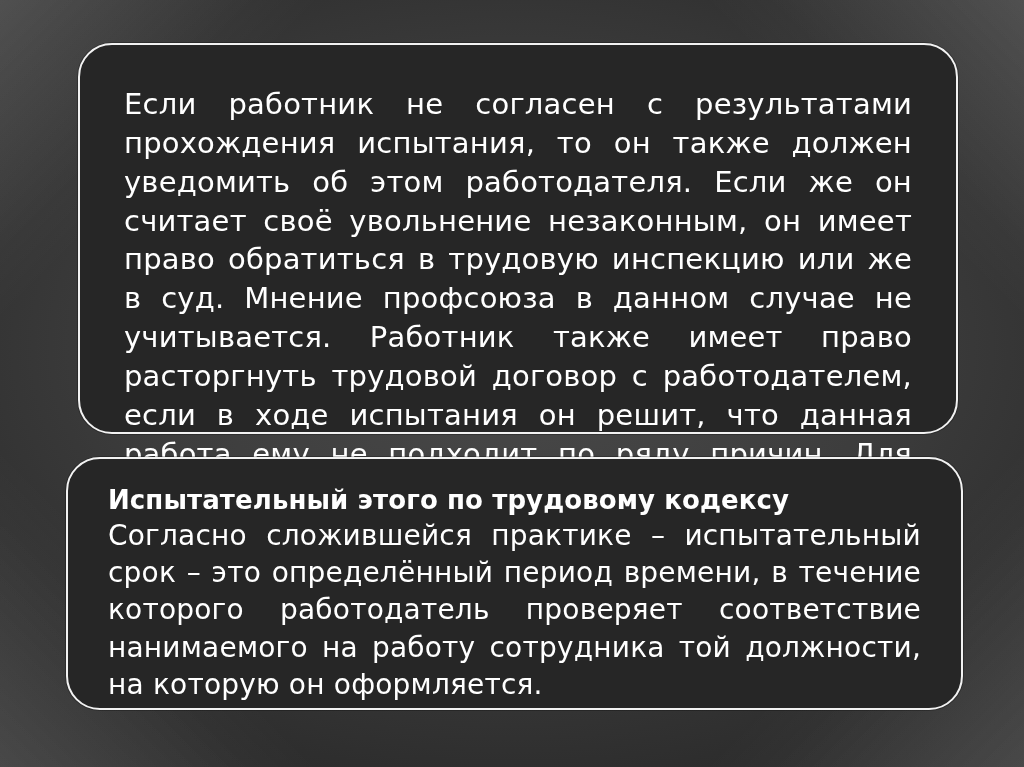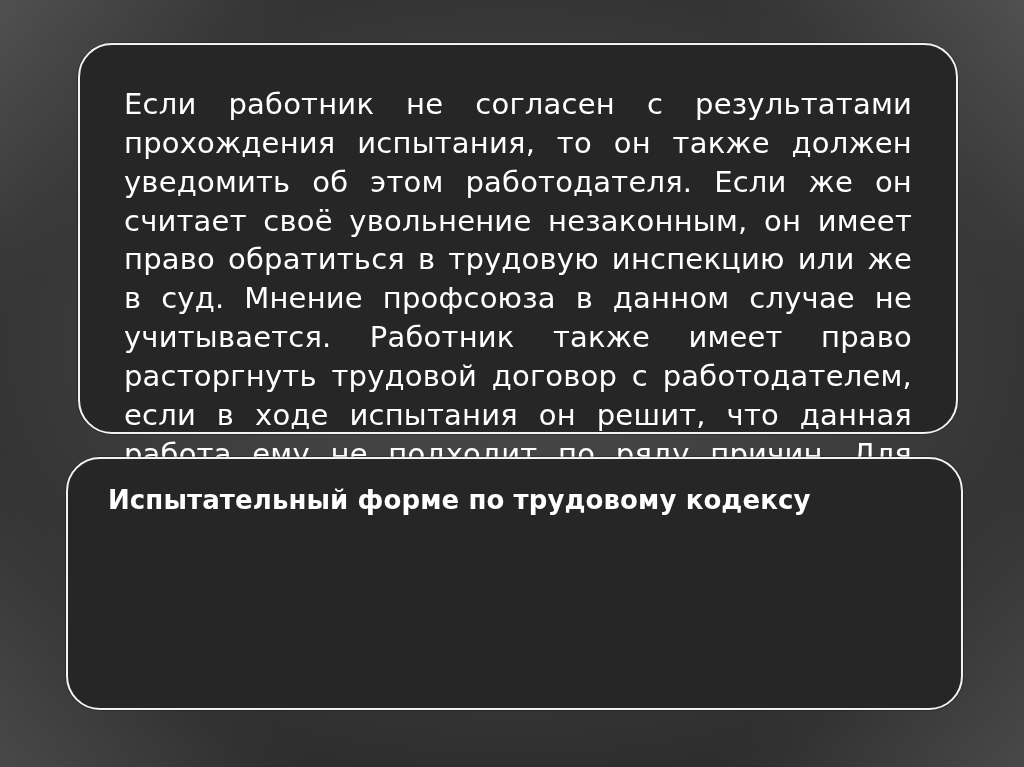--- a/index.html
+++ b/index.html
@@ -100,15 +100,16 @@
   <div class="corner-glow tl"></div>
   <div class="corner-glow tr"></div>
   <div class="corner-glow bl"></div>
   <div class="corner-glow br"></div>
 
   <div class="panel panel-top">
     <p class="body-text">Если работник не согласен с результатами прохождения испытания, то он также должен уведомить об этом работодателя. Если же он считает своё увольнение незаконным, он имеет право обратиться в трудовую инспекцию или же в суд. Мнение профсоюза в данном случае не учитывается. Работник также имеет право расторгнуть трудовой договор с работодателем, если в ходе испытания он решит, что данная работа ему не подходит по ряду причин. Для этого он должен уведомить работодателя в письменной форме за 3 дня.</p>
   </div>
 
   <div class="panel panel-bottom">
-    <p class="heading">Испытательный форме по трудовому кодексу</p>
+    <p class="heading">Испытательный этого по трудовому кодексу</p>
+    <p class="body-text">Согласно сложившейся практике – испытательный срок – это определённый период времени, в течение которого работодатель проверяет соответствие нанимаемого на работу сотрудника той должности, на которую он оформляется.</p>
   </div>
 </div>
 
 </body></html>

